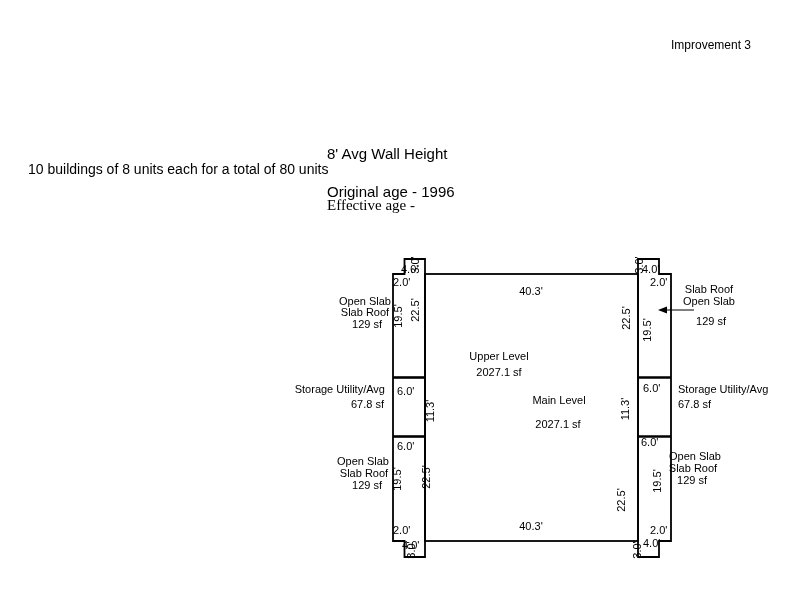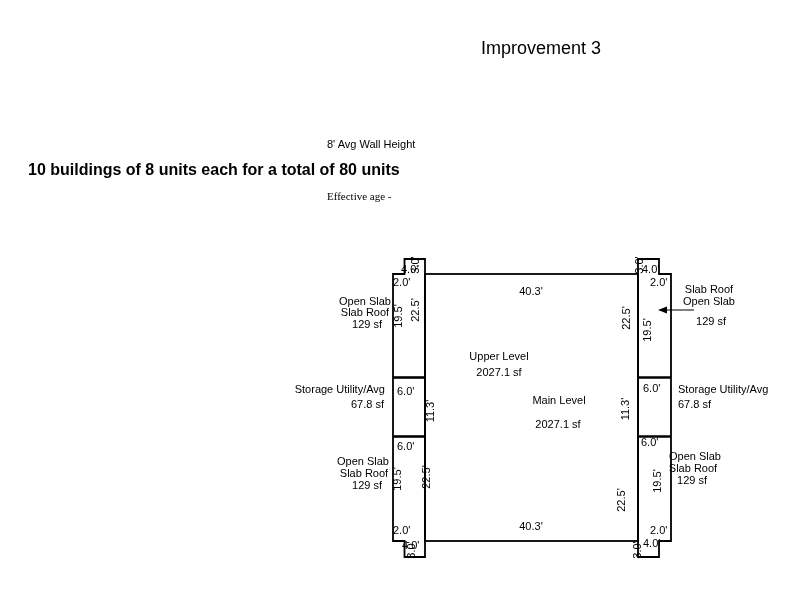--- a/index.html
+++ b/index.html
@@ -1,34 +1,35 @@
 <!DOCTYPE html>
 <html><head>
 <meta charset="utf-8">
 <style>
   html,body{margin:0;padding:0;background:#fff;}
   #screen{position:relative;width:800px;height:600px;background:#ffffff;overflow:hidden;
           font-family:"Liberation Sans", sans-serif;color:#000;}
-  .hdr-center{position:absolute;left:331px;width:420px;text-align:center;font-size:18px;}
-  .hdr-left{position:absolute;font-size:11px;white-space:nowrap;}
-  .note{position:absolute;font-size:16px;white-space:nowrap;font-weight:bold;}
+  .hdr-center{position:absolute;left:331px;width:420px;text-align:right;font-size:12px;}
+  .hdr-left{position:absolute;font-size:15px;white-space:nowrap;margin-top:7px;}
+  .note{position:absolute;font-size:14px;white-space:nowrap;}
   svg text{font-family:"Liberation Sans", sans-serif;font-size:11px;fill:#000;}
   svg .shape{fill:none;stroke:#000;stroke-width:1.8;}
   svg .divider{stroke:#000;stroke-width:2.6;}
   svg .arrowline{stroke:#000;stroke-width:1.2;}
 </style>
 </head>
 <body>
 
 <div id="screen">
 
   <div class="hdr-center" style="top:38px;">Improvement 3</div>
 
   <div class="hdr-left" style="left:327px;top:138px;">8' Avg Wall Height</div>
   <div class="note" style="left:28px;top:161px;">10 buildings of 8 units each for a total of 80 units</div>
+  <div class="hdr-left" style="left:327px;top:176px;">Original age - 1996</div>
   <div class="hdr-left" style="left:327px;top:190px;font-family:Liberation Serif, serif;">Effective age -</div>
 
   <svg width="800" height="600" viewBox="0 0 800 600" style="position:absolute;left:0;top:0;">
 
     <rect class="shape" x="425" y="274" width="213" height="267"></rect>
 
     <path class="shape" d="M 393 274 H 404.5 V 259 H 425 V 557 H 404.5 V 541 H 393 Z"></path>
     <line class="divider" x1="393" y1="377.5" x2="425" y2="377.5"></line>
     <line class="divider" x1="393" y1="436.5" x2="425" y2="436.5"></line>
 

